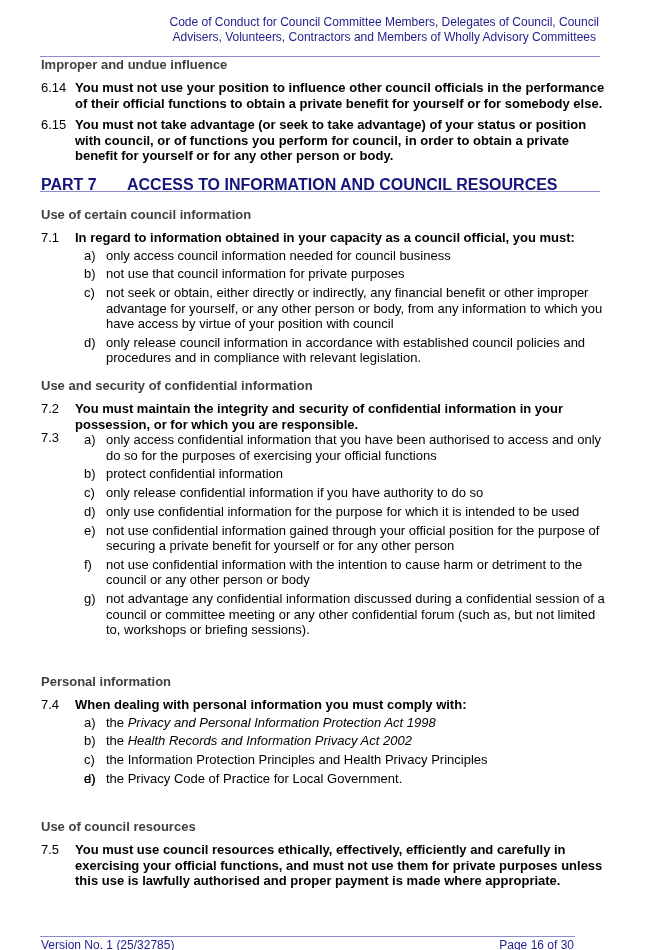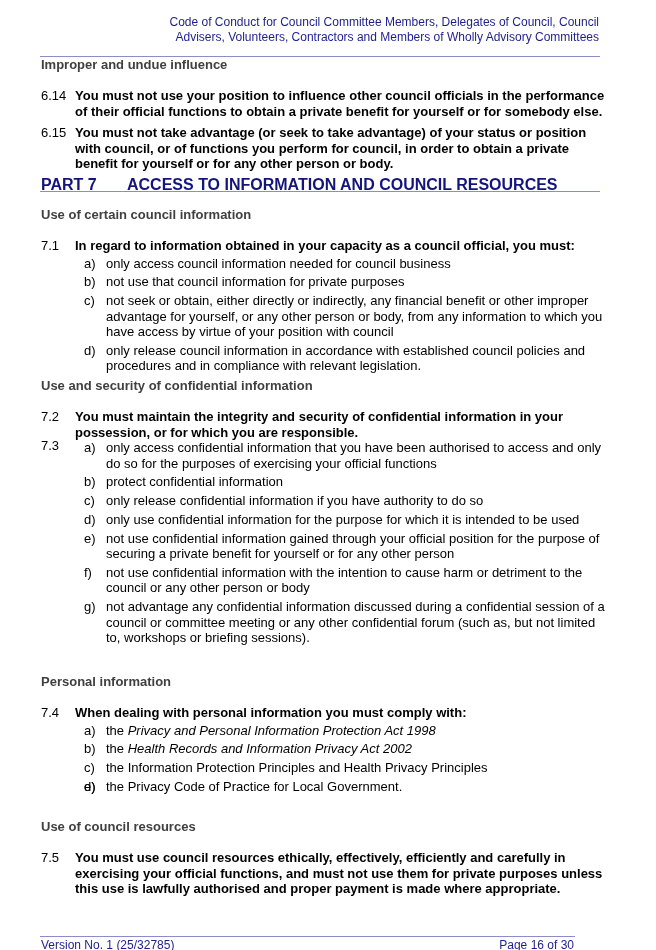--- a/index.html
+++ b/index.html
@@ -1,35 +1,35 @@
 <!DOCTYPE html>
 <html><head>
 <meta charset="utf-8">
 <style>
   html, body { margin: 0; padding: 0; background: #ffffff; }
   body {
     width: 656px; height: 950px; position: relative; overflow: hidden;
     font-family: "Liberation Sans", sans-serif; color: #000000;
   }
   .header-text {
-    position: absolute; right: 57px; top: 15px; text-align: right;
+    position: absolute; right: 57px; top: 15px; text-align: center;
     color: #1e1e8c; font-size: 12px; line-height: 14.5px;
   }
   .rule { position: absolute; left: 40px; height: 1px; background: #8c8cc8; }
   .rule-top { top: 56px; width: 560px; }
   .rule-part { top: 191px; width: 560px; }
   .rule-foot { top: 936px; width: 535px; }
   .heading {
     position: absolute; left: 41px; color: #404040; font-weight: bold; font-size: 13px;
   }
   .part {
     position: absolute; left: 41px; top: 176px; color: #14147d; font-weight: bold; font-size: 16px;
   }
   .part .num { display: inline-block; width: 86px; }
-  .clause { position: absolute; left: 41px; width: 570px; font-size: 13px; line-height: 15.5px; margin-top: 8px; }
+  .clause { position: absolute; left: 41px; width: 570px; font-size: 13px; line-height: 15.5px; }
   .clause .cnum { position: absolute; left: 0; top: 0; }
   .clause .ctext { margin-left: 34px; font-weight: bold; }
   .items { margin: 2px 0 0 0; padding: 0; list-style: none; }
   .items li { position: relative; padding-left: 65px; margin-bottom: 3.3px; }
   .items li .lbl { position: absolute; left: 43px; }
   .footer { position: absolute; top: 938px; font-size: 12px; color: #1e1e8c; }
   .footer-left { left: 41px; }
   .footer-right { right: 82px; }
   i { font-style: italic; }
 </style>

